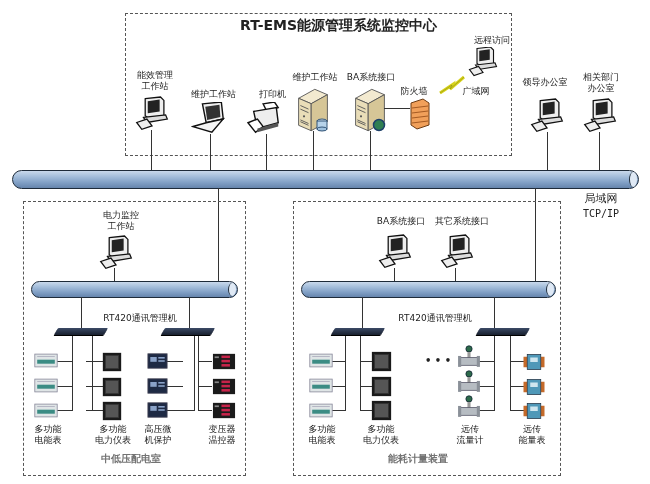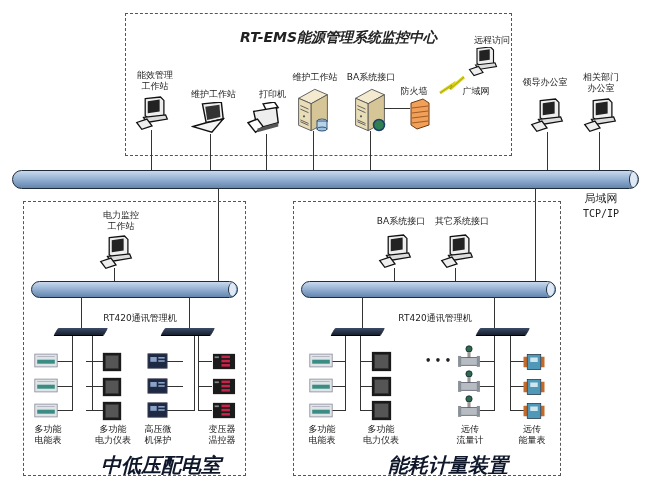--- a/index.html
+++ b/index.html
@@ -1,20 +1,20 @@
 <!DOCTYPE html>
 <html><head>
 <meta charset="utf-8">
 <style>
   html,body{margin:0;padding:0;background:#fff;}
   body{width:650px;height:484px;position:relative;overflow:hidden;font-family:"DejaVu Sans",sans-serif;color:#222;}
   .box{position:absolute;border:1.5px dashed #555;box-sizing:border-box;}
   .lbl{position:absolute;font-size:9px;line-height:11px;text-align:center;white-space:pre;color:#222;}
   .title{position:absolute;font-size:14px;font-weight:bold;color:#222;white-space:nowrap;}
-  .zone{position:absolute;font-size:20px;font-weight:bold;color:#0f172a;white-space:nowrap;font-style:italic;}
+  .zone{position:absolute;font-size:10px;font-weight:bold;color:#737373;white-space:nowrap;}
   .vl{position:absolute;width:1.3px;background:#333;}
   .hl{position:absolute;height:1.3px;background:#333;}
   .bus{position:absolute;border:1.5px solid #1e2b3a;border-radius:10px;box-sizing:border-box;
        background:linear-gradient(#c9d9ec 0%,#a2bcda 35%,#7f9ec4 70%,#6685ad 100%);}
   .bus::after{content:"";position:absolute;right:1px;top:1px;bottom:1px;width:7px;border-radius:50%;background:#dfe9f5;border-left:1px solid #1e2b3a;}
   .sw{position:absolute;height:7px;background:linear-gradient(#3b4a66,#18202e);border-radius:1px;transform:skewX(-30deg);box-shadow:0 1px 0 #000;}
   svg{position:absolute;overflow:visible;}
 </style>
 </head>
 <body>
@@ -80,21 +80,21 @@
     <symbol id="heat" viewBox="0 0 28 24">
       <rect x="0" y="5" width="5" height="14" fill="#c46a2a"></rect>
       <rect x="23" y="5" width="5" height="14" fill="#c46a2a"></rect>
       <rect x="5" y="2" width="18" height="20" fill="#4f98b8" stroke="#234"></rect>
       <rect x="9" y="6" width="10" height="6" fill="#cfe6ef"></rect>
     </symbol>
   </defs>
 </svg>
 
 <div class="box" style="left:125px;top:13px;width:387px;height:143px;"></div>
-<div class="title" style="left:240px;top:29px;font-style:italic;">RT-EMS能源管理系统监控中心</div>
+<div class="title" style="left:240px;top:17px;">RT-EMS能源管理系统监控中心</div>
 
 <div class="lbl" style="left:130px;top:70px;width:50px;">能效管理
 工作站</div>
 <div class="lbl" style="left:186px;top:89px;width:55px;">维护工作站</div>
 <div class="lbl" style="left:246px;top:89px;width:40px;text-align:right;">打印机</div>
 <div class="lbl" style="left:290px;top:72px;width:50px;">维护工作站</div>
 <div class="lbl" style="left:346px;top:72px;width:50px;">BA系统接口</div>
 <div class="lbl" style="left:396px;top:86px;width:36px;">防火墙</div>
 <div class="lbl" style="left:464px;top:35px;width:46px;text-align:right;">远程访问</div>
 <div class="lbl" style="left:456px;top:86px;width:40px;">广域网</div>

